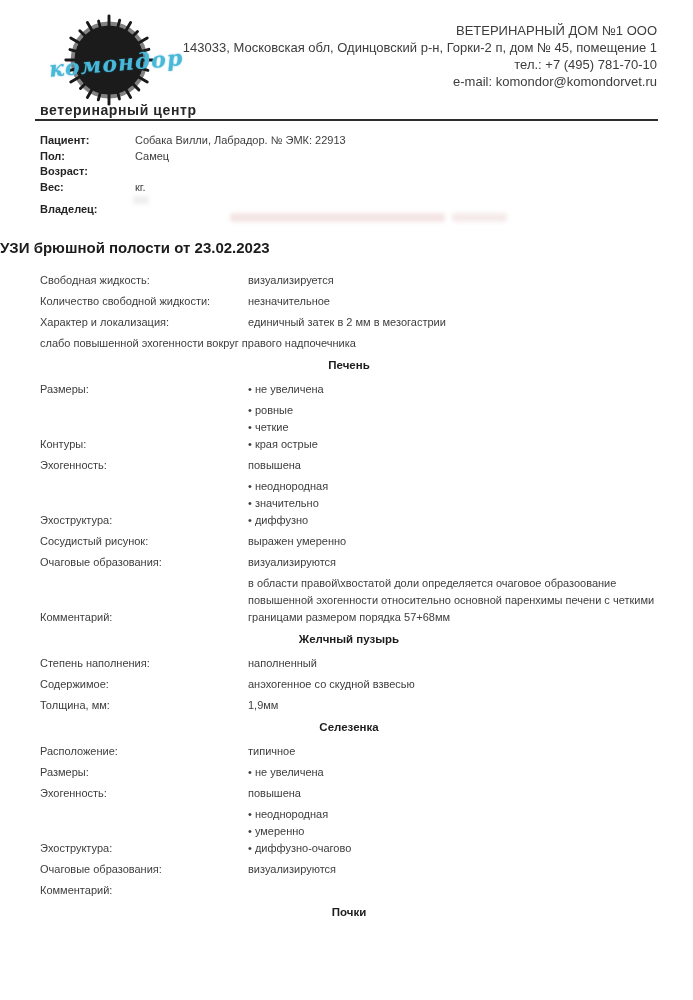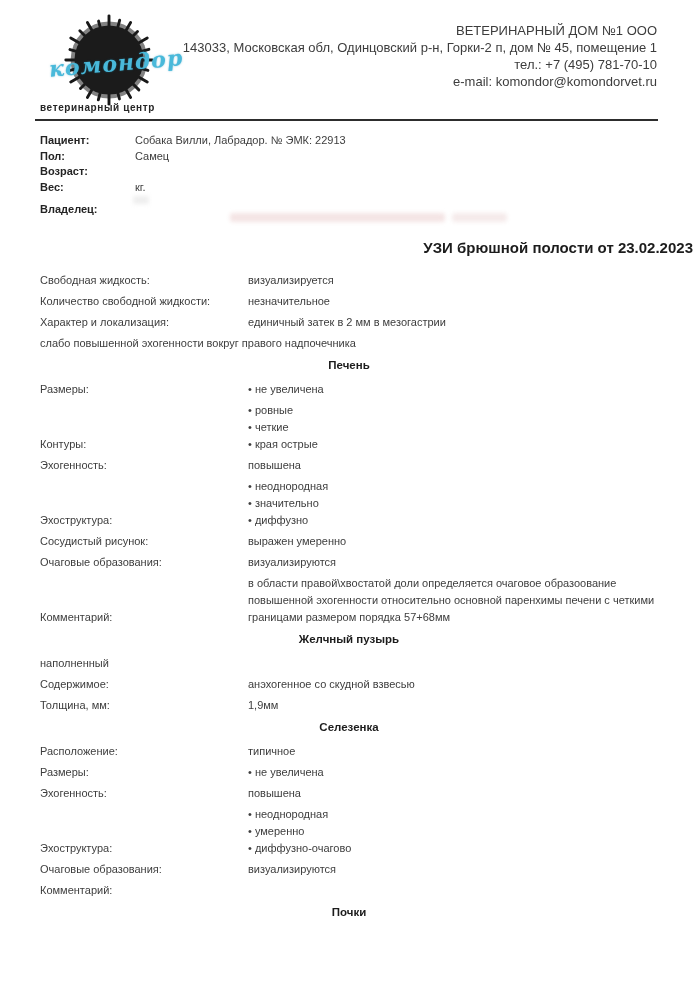--- a/index.html
+++ b/index.html
@@ -14,38 +14,38 @@
   }
   .logo{position:absolute;left:35px;top:12px;width:180px;height:105px;}
   .fur-wrap{position:absolute;left:26px;top:0;width:96px;height:96px;}
   .logo-wordmark{
     position:absolute;left:-4px;top:38px;width:170px;text-align:center;
     font-family:"DejaVu Serif", serif;font-style:italic;font-weight:bold;
     font-size:22px;letter-spacing:1px;transform:rotate(-5deg);
     text-shadow:0 0 2px rgba(30,150,190,.5);
   }
   .logo-subtitle{
-    position:absolute;left:5px;top:90px;font-size:10px;font-weight:bold;
+    position:absolute;left:5px;top:90px;font-size:14px;font-weight:bold;
     color:#262626;letter-spacing:.6px;white-space:nowrap;
   }
   .header-divider{position:absolute;top:119px;left:35px;width:623px;height:2px;background:#2d2d2d;}
   
   .patient{position:absolute;top:133px;left:40px;font-size:11px;}
   .p-row{display:flex;line-height:15.5px;}
   .p-row.gap{margin-top:7px;}
   .p-label{width:95px;font-weight:bold;color:#242424;flex:none;}
   .p-value{color:#3d3d3d;white-space:nowrap;}
   
   .redaction{position:absolute;border-radius:3px;filter:blur(2px);}
   .red-1{left:230px;top:213px;width:215px;height:9px;background:rgba(231,196,196,.45);}
   .red-2{left:452px;top:213px;width:55px;height:9px;background:rgba(231,203,203,.4);}
   .red-3{left:133px;top:196px;width:16px;height:8px;background:rgba(205,205,205,.35);}
   
   .report-title{
-    position:absolute;top:239px;left:0;width:693px;text-align:right;
+    position:absolute;top:239px;left:0;width:693px;text-align:left;
     font-size:15px;font-weight:bold;color:#1c1c1c;
   }
   .report{position:absolute;top:272px;left:40px;width:618px;font-size:11px;}
   .section-heading{
     text-align:center;font-weight:bold;font-size:11.5px;color:#1c1c1c;
     margin:7px 0 10px 0;
   }
   .row{display:flex;margin-bottom:4px;align-items:flex-end;}
   .row-label{width:208px;flex:none;color:#3d3d3d;line-height:17px;}
   .row-values{flex:1;max-width:410px;}
@@ -198,20 +198,21 @@
         </div>
       </div>
       <div class="row">
         <div class="row-label">Комментарий:</div>
         <div class="row-values">
           <div class="vpara">в области правой\хвостатой доли определяется очаговое образоование повышенной эхогенности относительно основной паренхимы печени с четкими границами размером порядка 57+68мм</div>
         </div>
       </div>
       <div class="section-heading">Желчный пузырь</div>
       <div class="row">
+        <div class="row-label">Степень наполнения:</div>
         <div class="row-values">
           <div class="vline">наполненный</div>
         </div>
       </div>
       <div class="row">
         <div class="row-label">Содержимое:</div>
         <div class="row-values">
           <div class="vline">анэхогенное со скудной взвесью</div>
         </div>
       </div>

